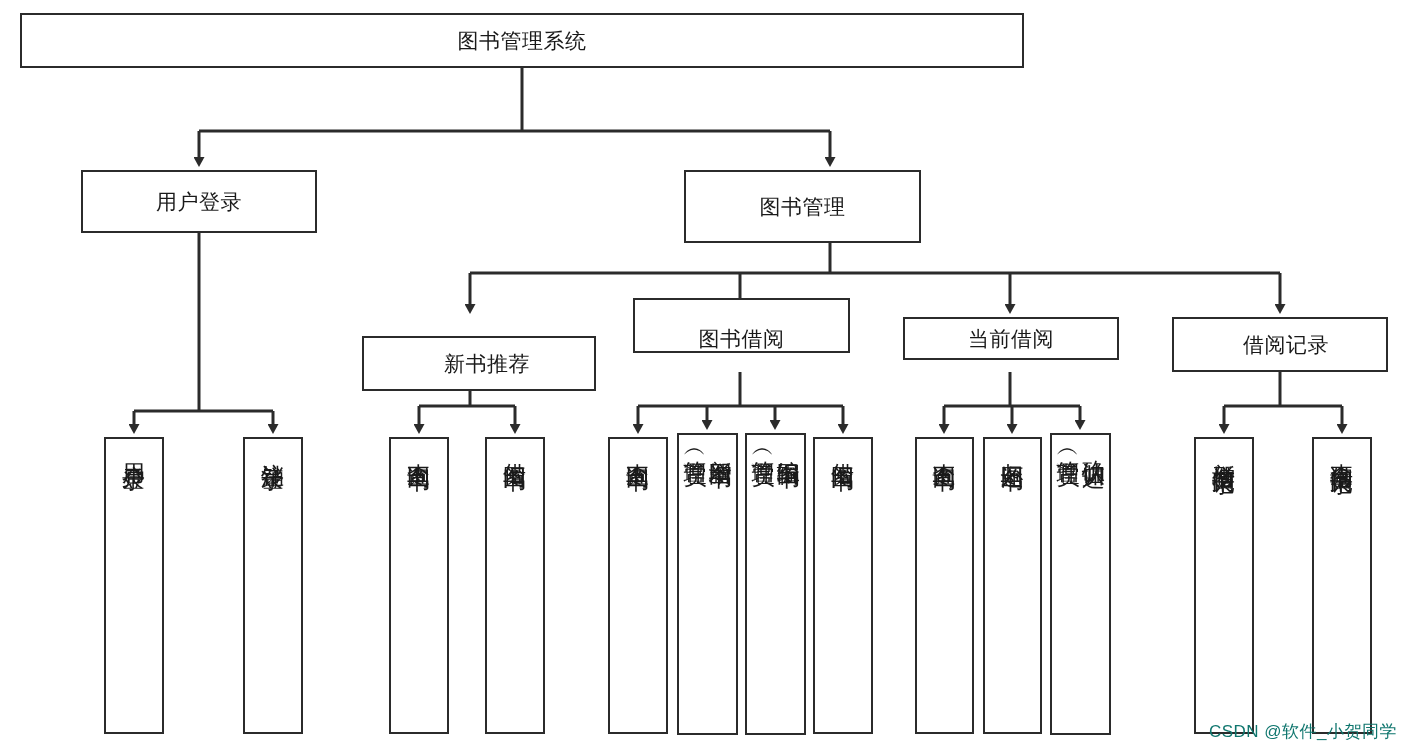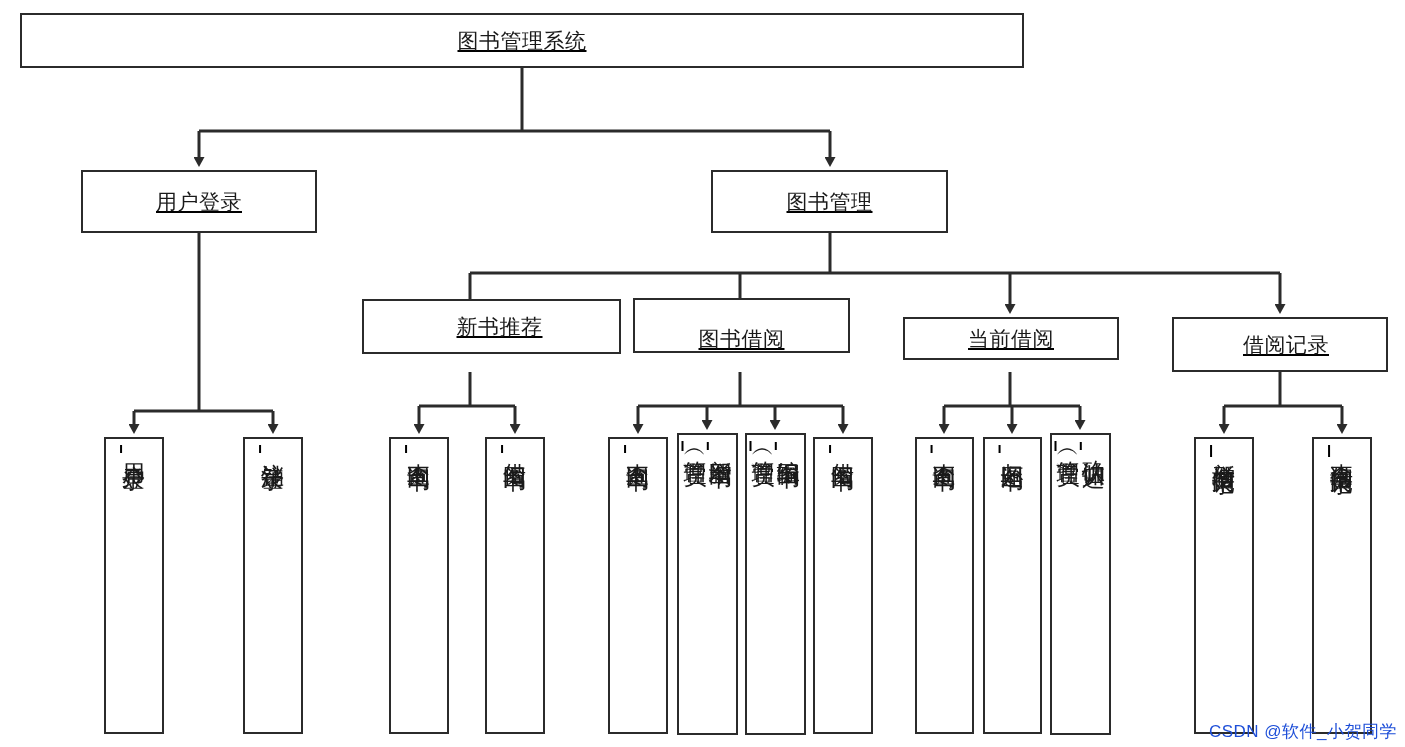--- a/index.html
+++ b/index.html
@@ -27,21 +27,20 @@
   }
   .node {
     position: absolute;
     box-sizing: border-box;
     background: #ffffff;
     border: 2px solid #2b2b2b;
     display: flex;
     align-items: center;
     justify-content: center;
     overflow: hidden;
-    text-decoration: underline;
   }
   .node .label {
     color: #1a1a1a;
     text-align: center;
     line-height: 1.12;
     letter-spacing: 0.5px;
     white-space: pre-wrap;
   }
   .node.horizontal .label {
     font-size: 21px;
@@ -59,21 +58,21 @@
     line-height: 1.05;
   }
   .node.vertical.two-col .label {
     line-height: 1.1;
   }
   .watermark {
     position: absolute;
     right: 8px;
     bottom: 4px;
     font-size: 17px;
-    color: #1d4ed8;
+    color: #0f766e;
     letter-spacing: 0.5px;
     user-select: none;
     text-align: center;
   }
 </style>
 </head>
 <body>
 
 <div id="diagram-root">
 
@@ -127,25 +126,25 @@
     </g>
   </svg>
 
   <div class="node horizontal" style="left: 20px; top: 13px; width: 1004px; height: 55px;">
     <span class="label">图书管理系统</span>
   </div>
 
   <div class="node horizontal" style="left: 81px; top: 170px; width: 236px; height: 63px;">
     <span class="label">用户登录</span>
   </div>
-  <div class="node horizontal" style="left: 711px; top: 170px; width: 237px; height: 63px;">
+  <div class="node horizontal" style="left: 684px; top: 170px; width: 237px; height: 73px;">
     <span class="label">图书管理</span>
   </div>
 
-  <div class="node horizontal" style="left: 362px; top: 299px; width: 259px; height: 55px; padding-left: 16px;">
+  <div class="node horizontal" style="left: 362px; top: 336px; width: 234px; height: 55px; padding-left: 16px;">
     <span class="label">新书推荐</span>
   </div>
   <div class="node horizontal" style="left: 633px; top: 298px; width: 217px; height: 55px; align-items: flex-end;">
     <span class="label">图书借阅</span>
   </div>
   <div class="node horizontal" style="left: 903px; top: 317px; width: 216px; height: 43px;">
     <span class="label">当前借阅</span>
   </div>
   <div class="node horizontal" style="left: 1172px; top: 317px; width: 216px; height: 55px; padding-left: 12px;">
     <span class="label">借阅记录</span>

